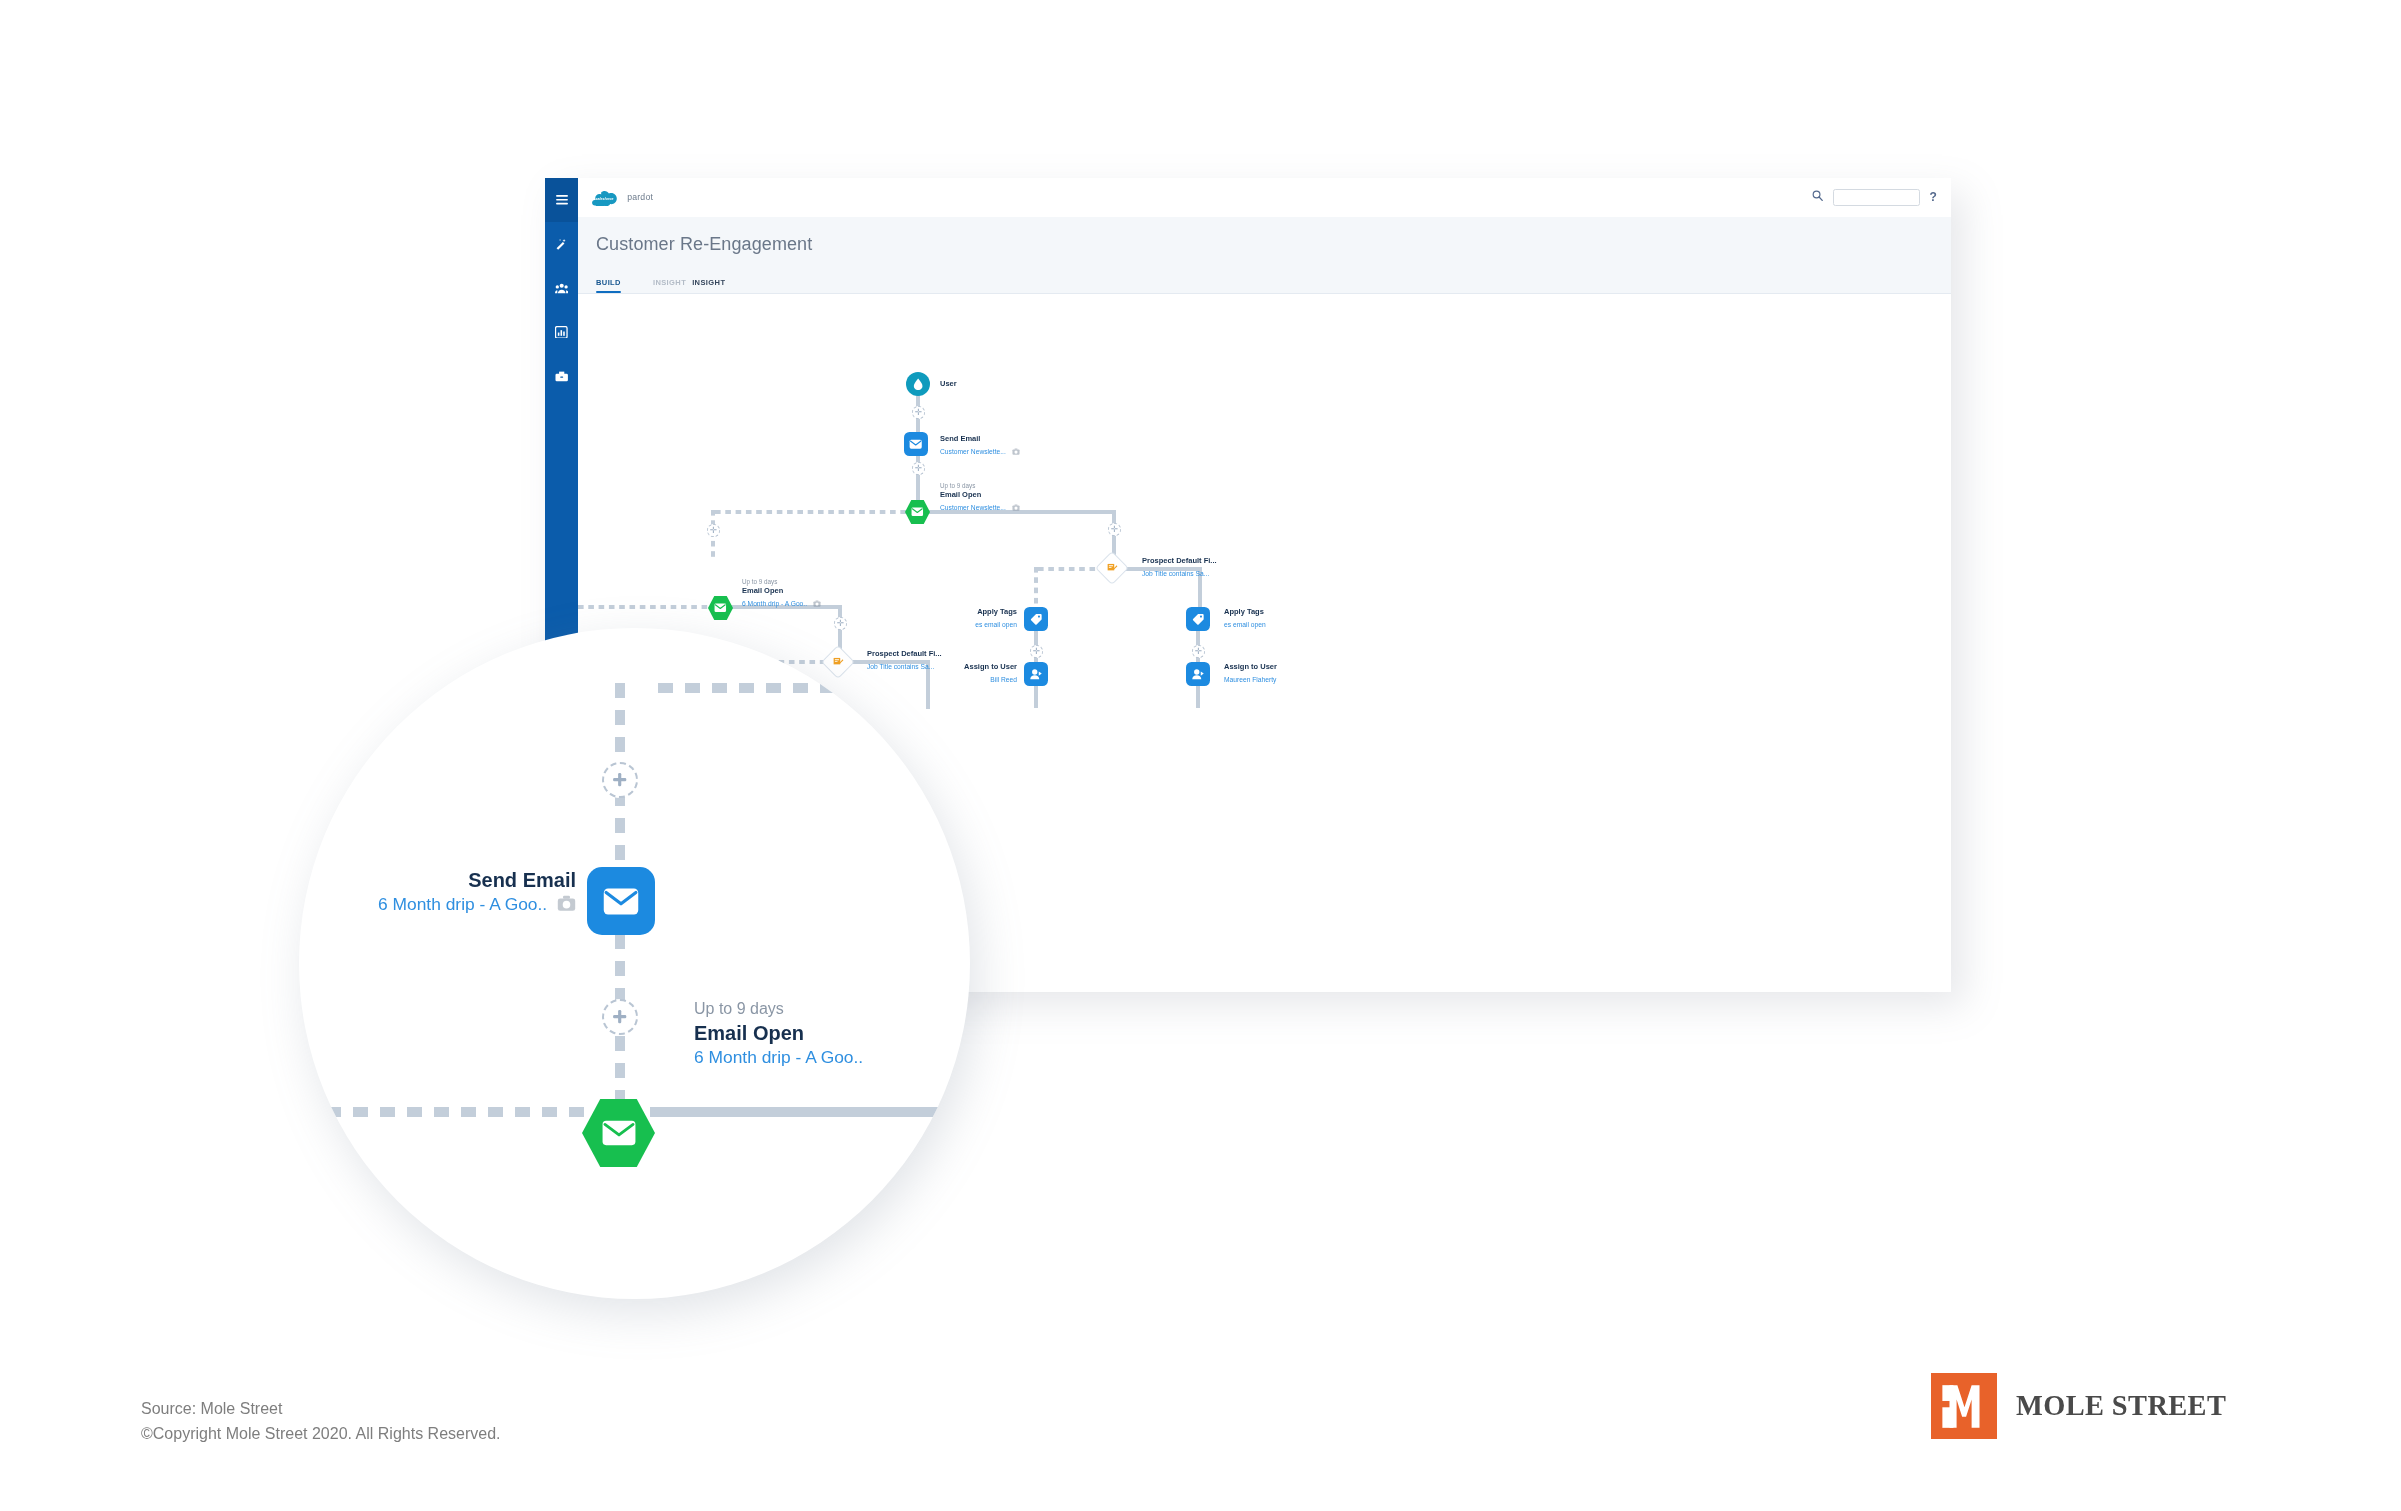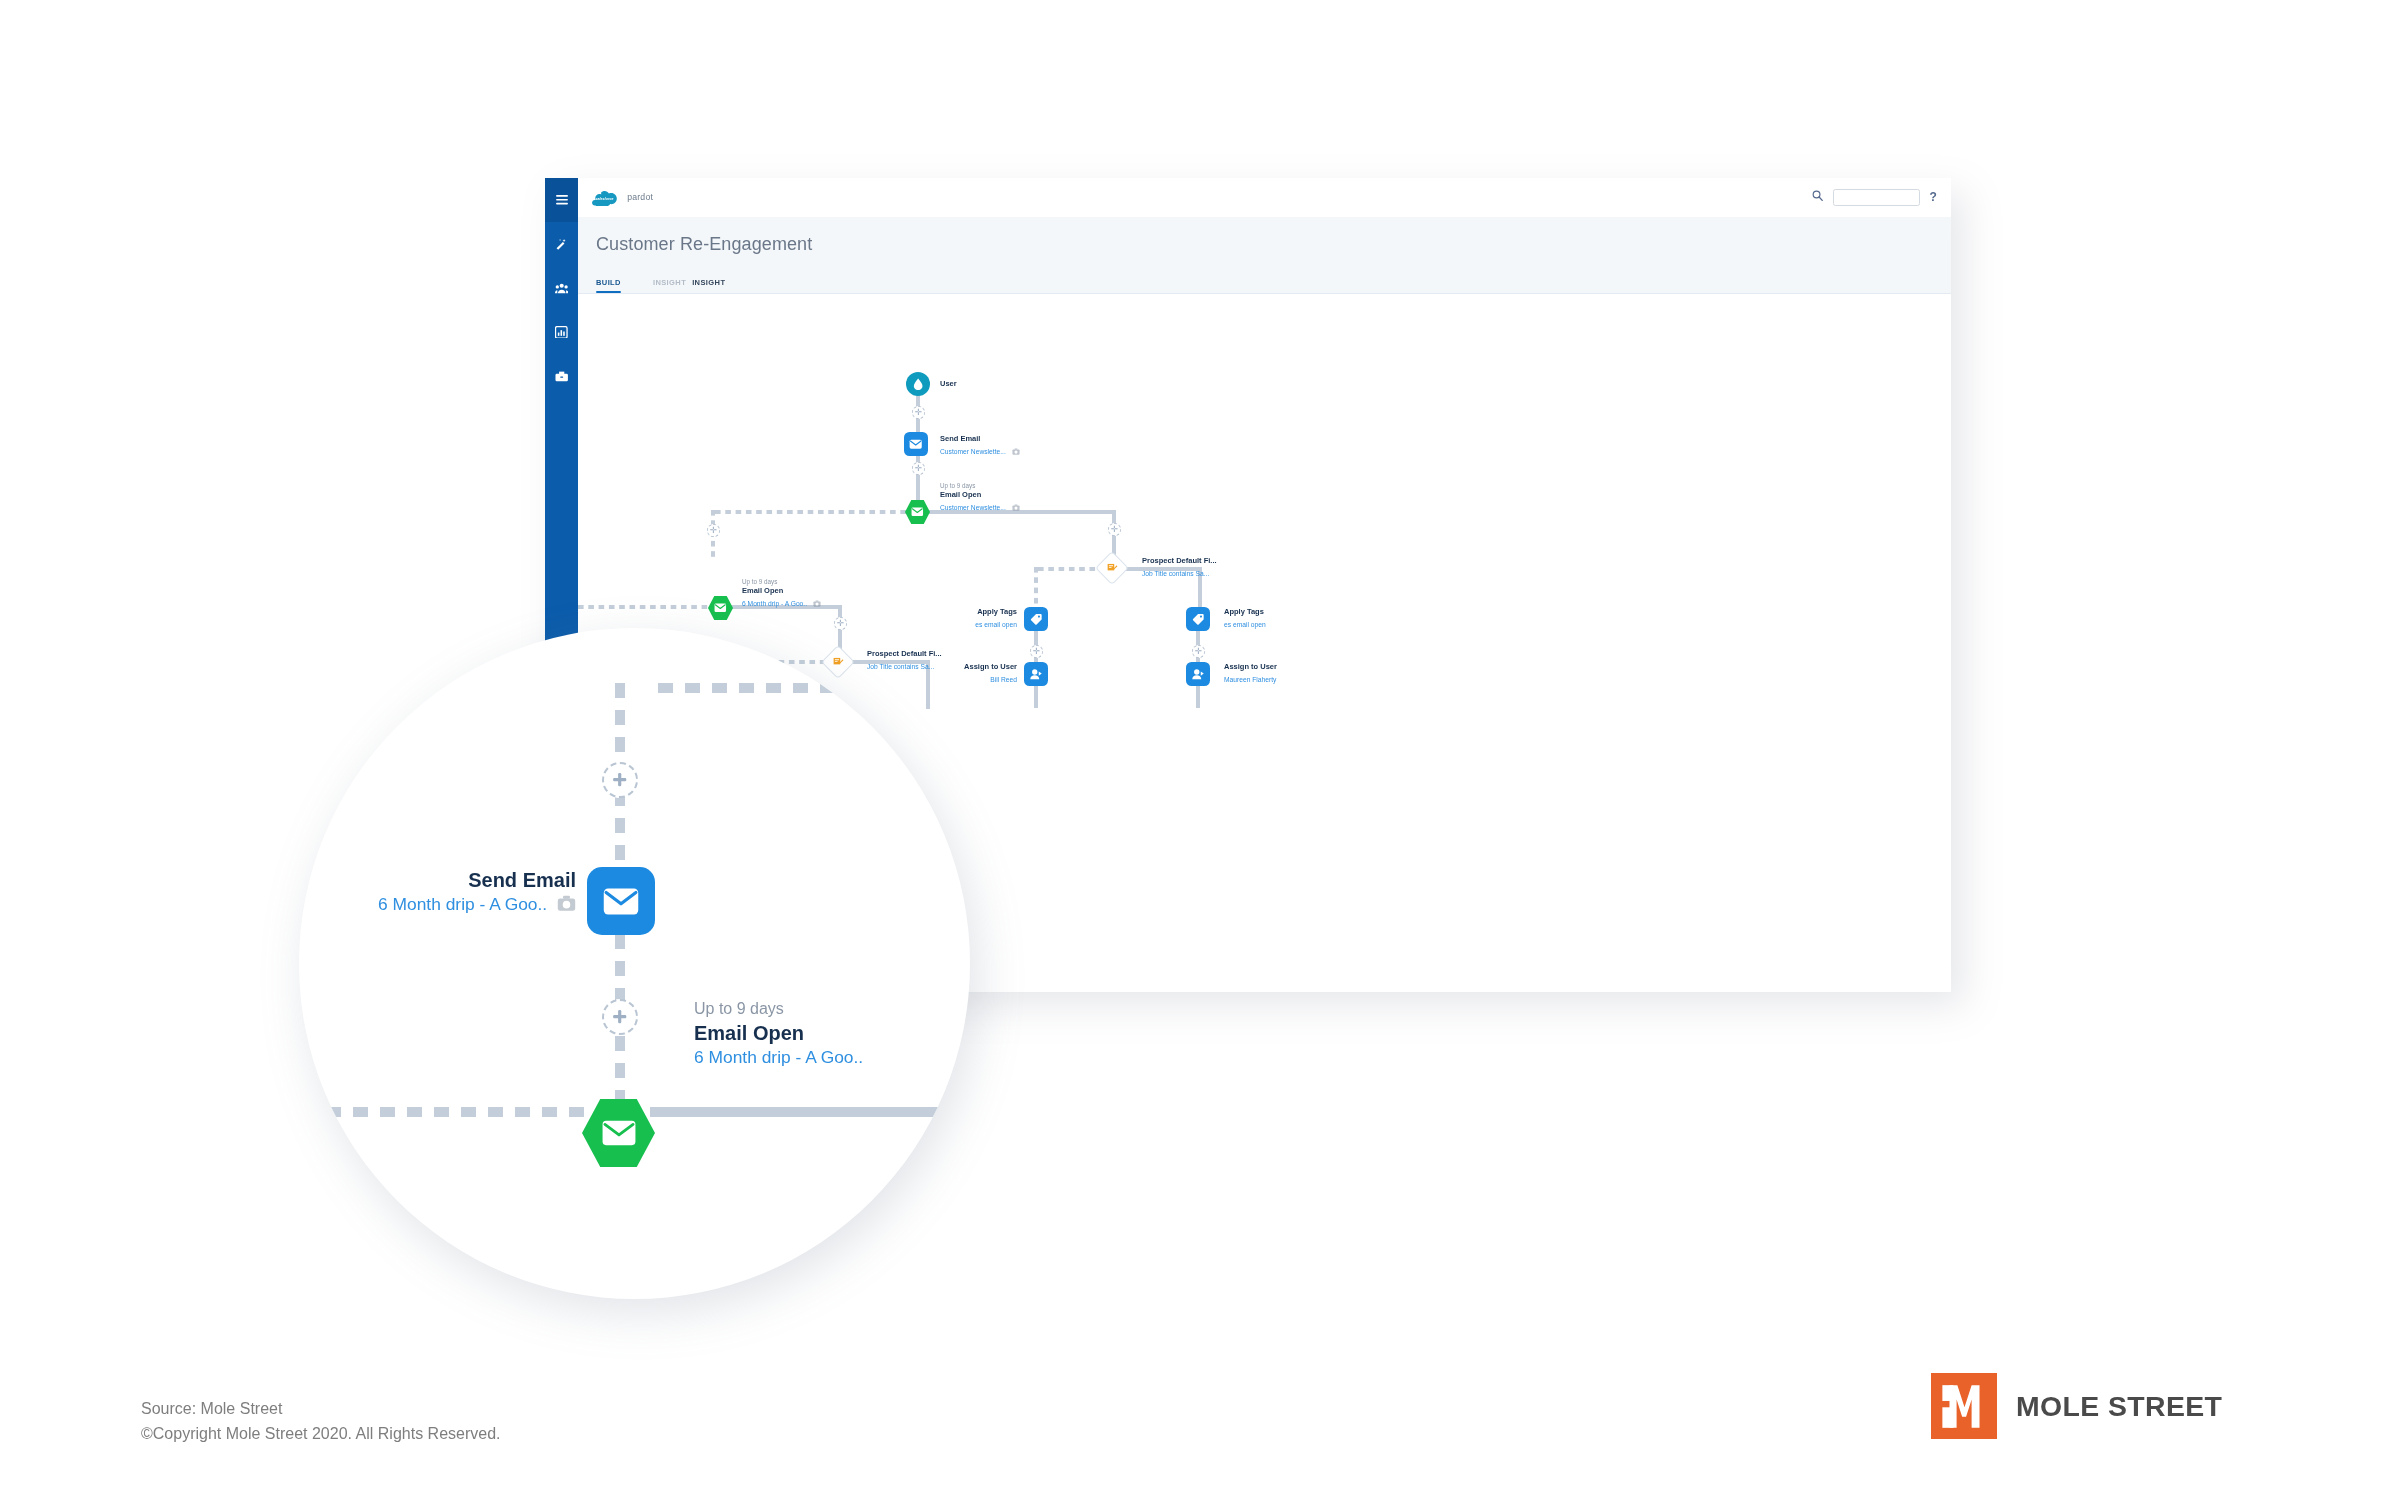--- a/index.html
+++ b/index.html
@@ -195,21 +195,21 @@
   .L-lbl.rt { text-align: right; }
   .L-cam { display: inline-block; vertical-align: -1.6px; margin-left: 6.3px; opacity: .5; }
 
   
   #footer-text {
     position: absolute; left: 141px; top: 1397px;
     font-size: 16px; color: #7e7e7e; line-height: 1.55;
   }
   #logo-wrap {
     position: absolute; left: 1931px; top: 1373px;
-    display: flex; align-items: center; gap: 19px;
+    display: flex; align-items: center; gap: 19px; font-family: Liberation Serif, serif;
   }
   #logo-mark {
     width: 66px; height: 66px; background: #e8622a;
     display: flex; align-items: center; justify-content: center;
   }
   #logo-text {
     font-size: 28.4px; font-weight: 700; color: #4a4a4a; letter-spacing: 0.4px;
   }
 </style>
 </head>

